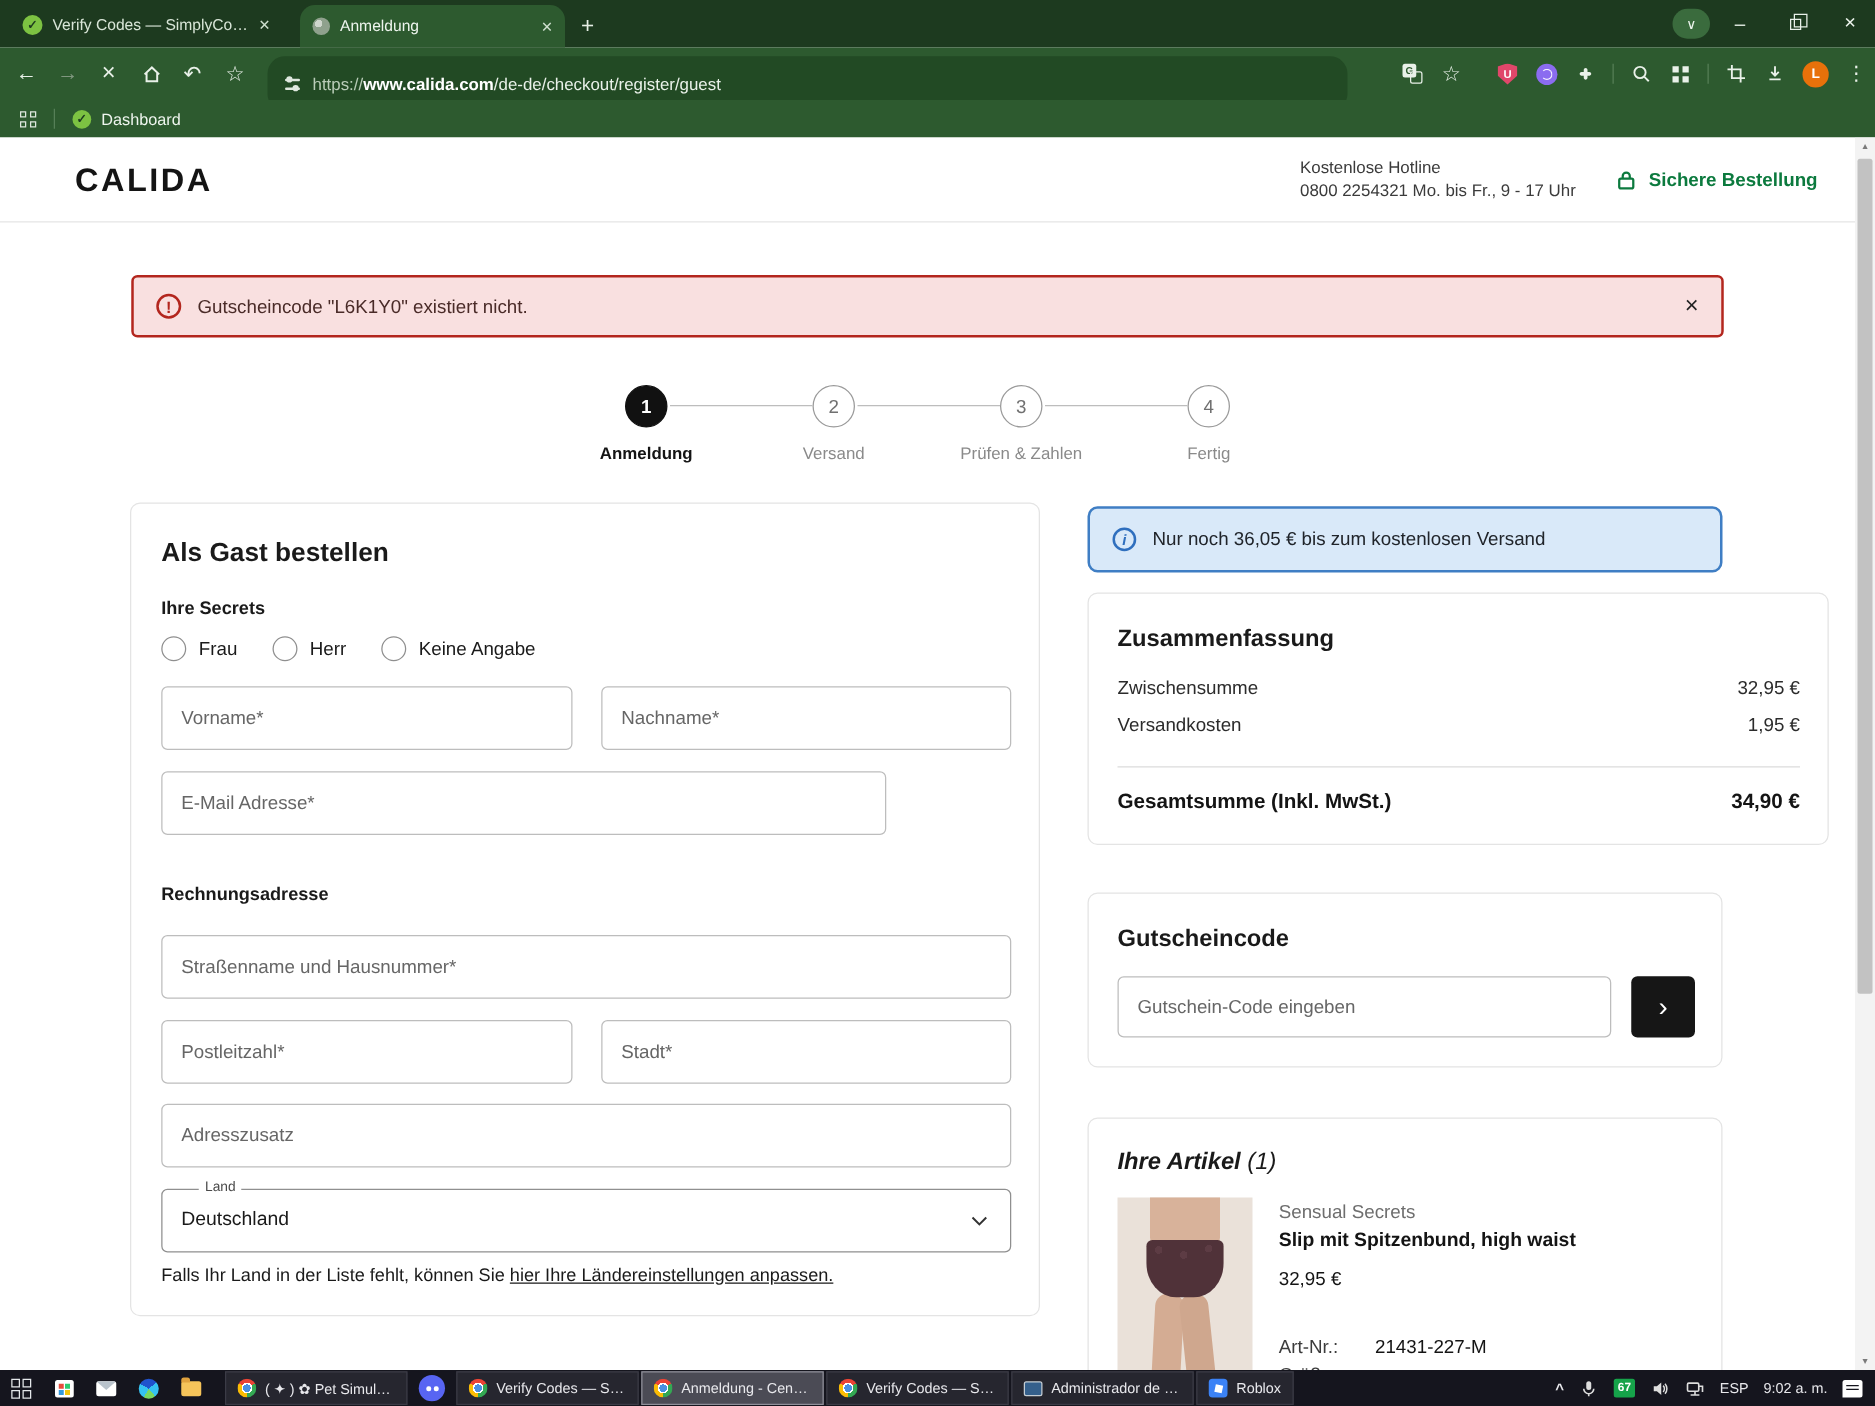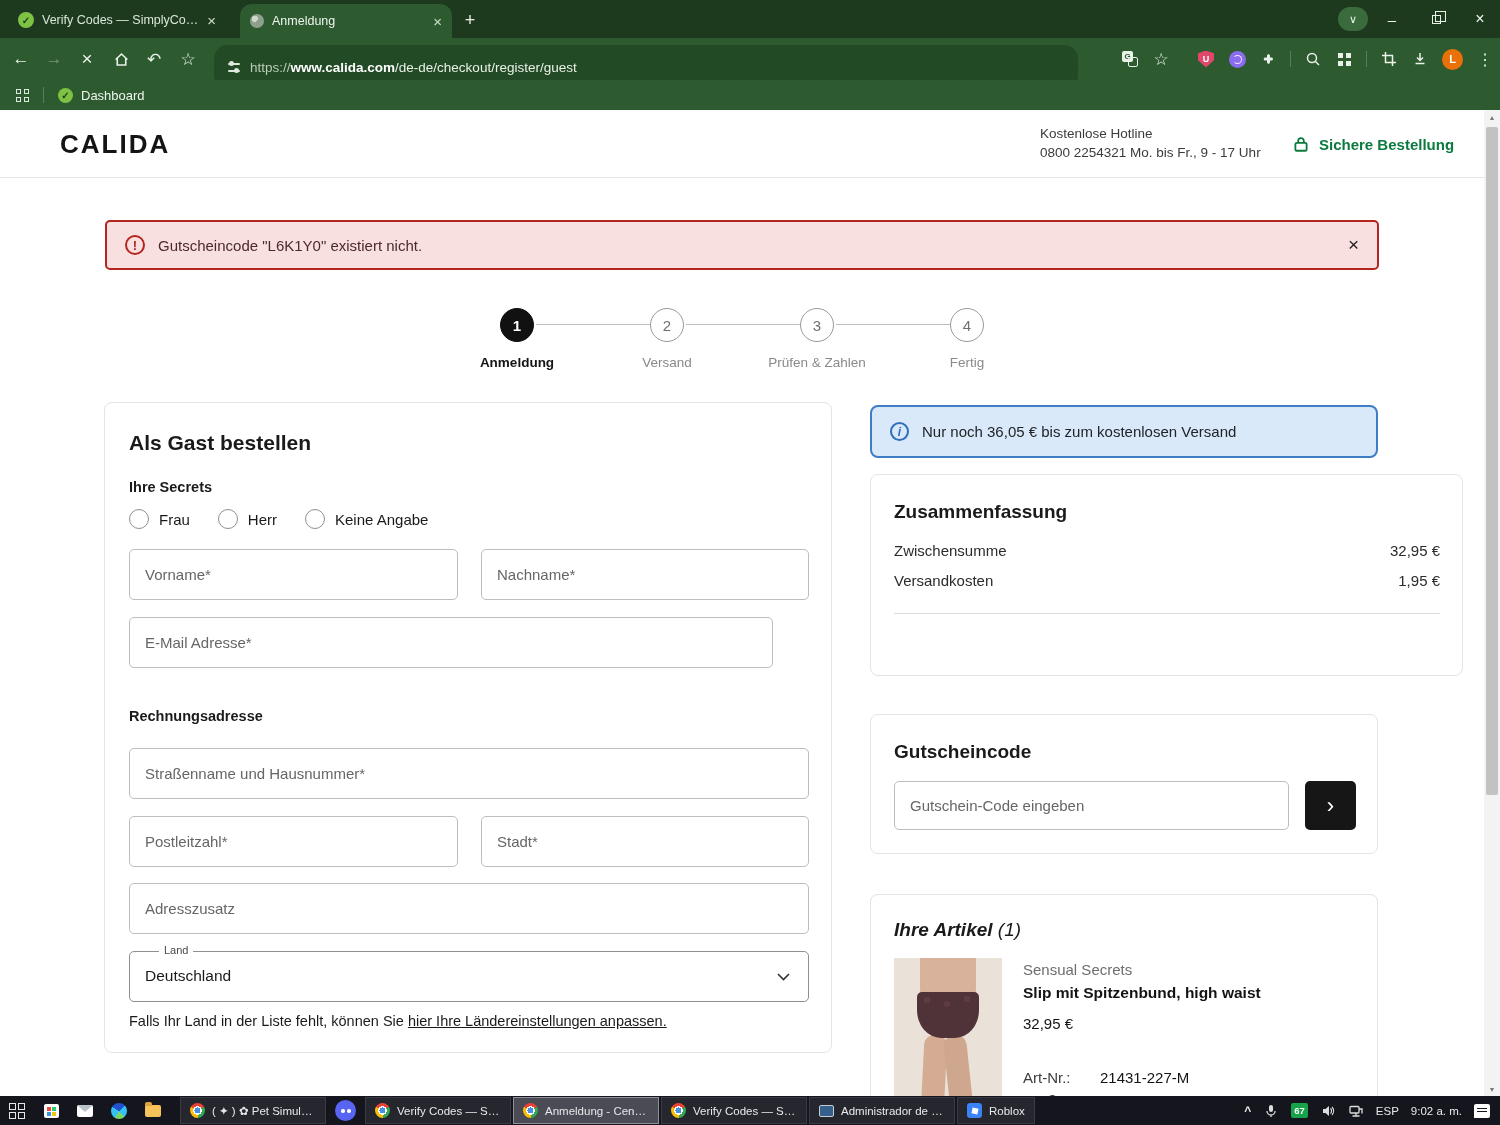--- a/index.html
+++ b/index.html
@@ -308,21 +308,21 @@
           <span>Herr</span>
         </label>
         <label class="radio">
           <span class="radio-dot"></span>
           <span>Keine Angabe</span>
         </label>
       </div>
 
       <input class="f-input" style="left: 24px; top: 146px; width: 329px;" placeholder="Vorname*">
       <input class="f-input" style="left: 376px; top: 146px; width: 328px;" placeholder="Nachname*">
-      <input class="f-input" style="left: 24px; top: 214px; width: 644px;" placeholder="E-Mail Adresse*">
+      <input class="f-input" style="left: 24px; top: 214px; width: 580px;" placeholder="E-Mail Adresse*">
 
       <div class="h-sm" style="left:24px; top:305px;">Rechnungsadresse</div>
       <input class="f-input" style="left: 24px; top: 345px; width: 680px;" placeholder="Straßenname und Hausnummer*">
       <input class="f-input" style="left: 24px; top: 413px; width: 329px;" placeholder="Postleitzahl*">
       <input class="f-input" style="left: 376px; top: 413px; width: 328px;" placeholder="Stadt*">
       <input class="f-input" style="left: 24px; top: 480px; width: 680px;" placeholder="Adresszusatz">
 
       <div class="select">
         <span class="select-label">Land</span>
         <span class="select-value">Deutschland</span>
@@ -343,20 +343,24 @@
       <div class="h-lg" style="left:23px; top:26px; font-size:19px;">Zusammenfassung</div>
       <div class="srow" style="top:67px;">
         <span>Zwischensumme</span>
         <span>32,95 €</span>
       </div>
       <div class="srow" style="top:97px;">
         <span>Versandkosten</span>
         <span>1,95 €</span>
       </div>
       <div class="sdivider"></div>
+      <div class="stotal">
+        <span>Gesamtsumme (Inkl. MwSt.)</span>
+        <span>34,90 €</span>
+      </div>
     </div>
 
     <div class="card voucher-card">
       <div class="h-lg" style="left:23px; top:26px; font-size:19px;">Gutscheincode</div>
       <input class="f-input" style="left: 23px; top: 66px; width: 395px; height: 49px;" placeholder="Gutschein-Code eingeben">
       <button class="voucher-btn">›</button>
     </div>
 
     <div class="card items-card">
       <div class="items-title"><b>Ihre Artikel</b> <span>(1)</span></div>

